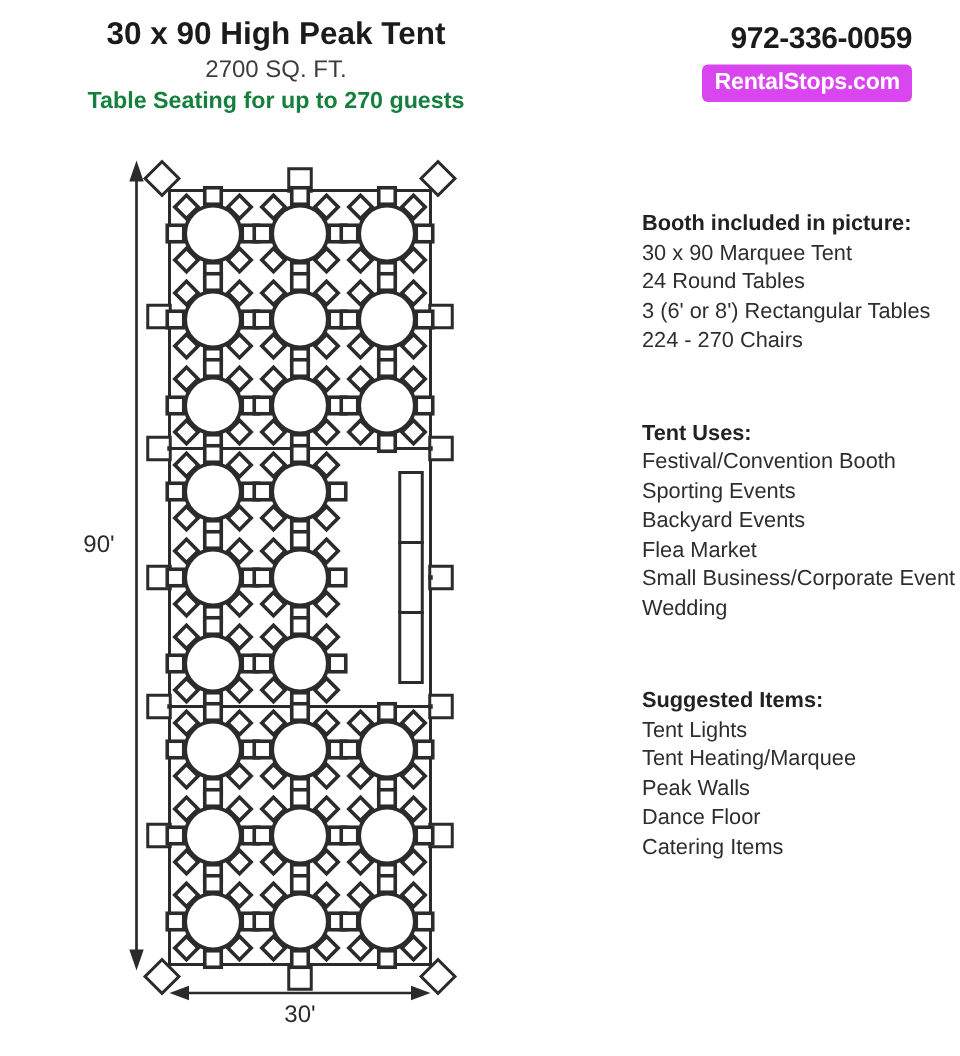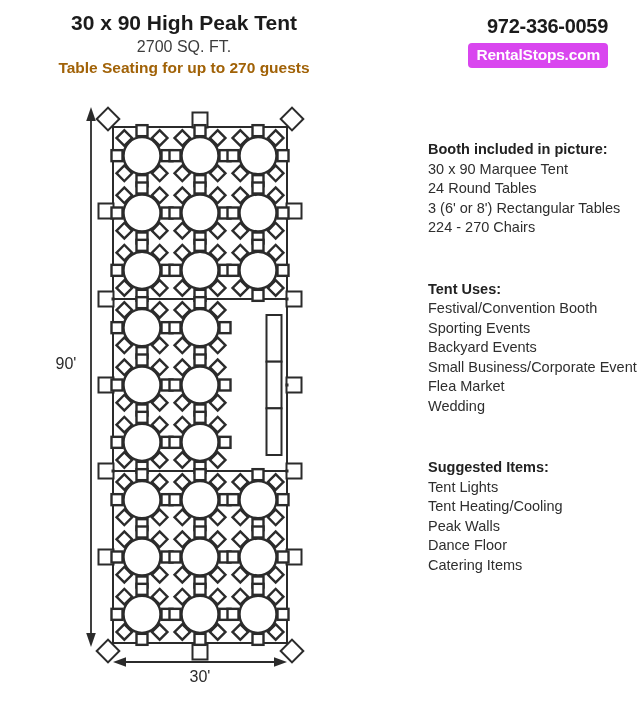--- a/index.html
+++ b/index.html
@@ -4,21 +4,21 @@
 <style>
   html,body { margin:0; padding:0; background:#fff; }
   .page {
     position:relative; width:640px; height:704px; background:#ffffff;
     font-family:"Liberation Sans", sans-serif; color:#1e1e1e; overflow:hidden;
   }
   
   .title-block { position:absolute; left:34px; top:12px; width:300px; text-align:center; }
   .main-title { font-size:21px; font-weight:bold; line-height:22px; color:#1b1b1b; margin:0; }
   .sub-title  { font-size:16px; line-height:17px; color:#3c3c3c; margin-top:4px; }
-  .tagline    { font-size:15.5px; font-weight:bold; line-height:17px; color:#a16207; margin-top:4px; }
+  .tagline    { font-size:15.5px; font-weight:bold; line-height:17px; color:#15803d; margin-top:4px; }
   .contact-block { position:absolute; left:468px; top:15px; width:140px; text-align:right; }
   .phone { font-size:20px; font-weight:bold; color:#1b1b1b; letter-spacing:-0.3px; }
   .brand-logo {
     display:inline-block; margin-top:5px; padding:3px 8px 4px;
     border-radius:4px; font-size:15.5px; font-weight:bold; letter-spacing:-0.2px;
   }
   
   svg.plan { position:absolute; left:0; top:0; }
   .dim-label { position:absolute; width:36px; text-align:center; font-size:16px; color:#2b2b2b; }
   .dim-label.v { left:48px; top:355px; }
@@ -364,27 +364,27 @@
       <div class="info-item">30 x 90 Marquee Tent</div>
       <div class="info-item">24 Round Tables</div>
       <div class="info-item">3 (6' or 8') Rectangular Tables</div>
       <div class="info-item">224 - 270 Chairs</div>
     </div>
     <div class="info-section">
       <h3 class="info-heading">Tent Uses:</h3>
       <div class="info-item">Festival/Convention Booth</div>
       <div class="info-item">Sporting Events</div>
       <div class="info-item">Backyard Events</div>
+      <div class="info-item">Flea Market</div>
       <div class="info-item">Small Business/Corporate Event</div>
-      <div class="info-item">Flea Market</div>
       <div class="info-item">Wedding</div>
     </div>
     <div class="info-section">
       <h3 class="info-heading">Suggested Items:</h3>
       <div class="info-item">Tent Lights</div>
-      <div class="info-item">Tent Heating/Cooling</div>
+      <div class="info-item">Tent Heating/Marquee</div>
       <div class="info-item">Peak Walls</div>
       <div class="info-item">Dance Floor</div>
       <div class="info-item">Catering Items</div>
     </div>
   </div>
 
 </div>
 
 </body></html>

